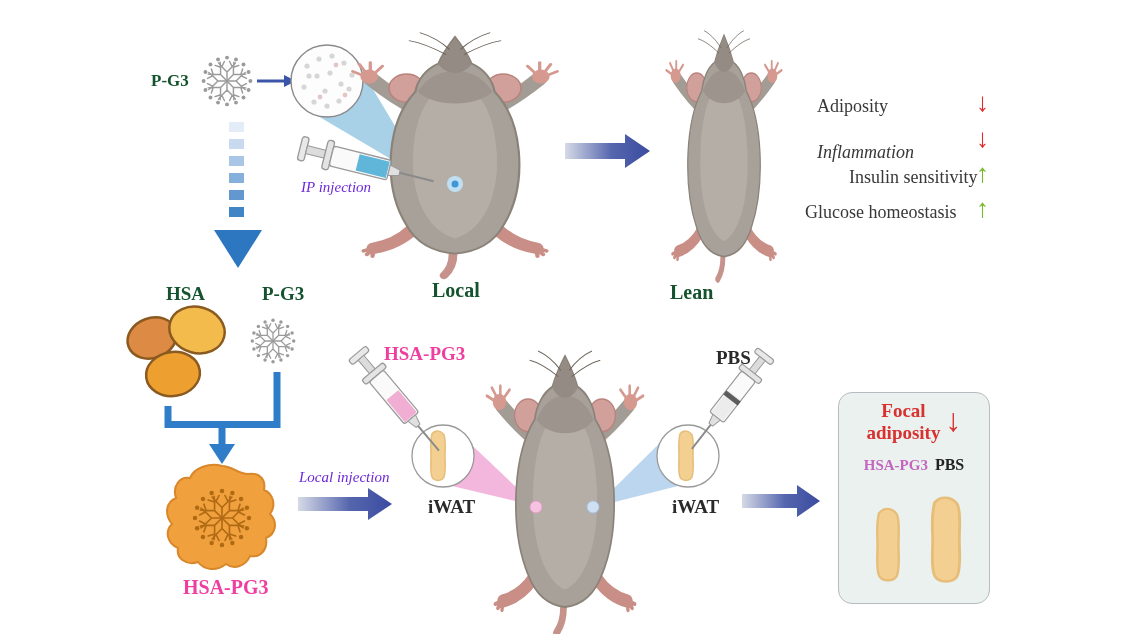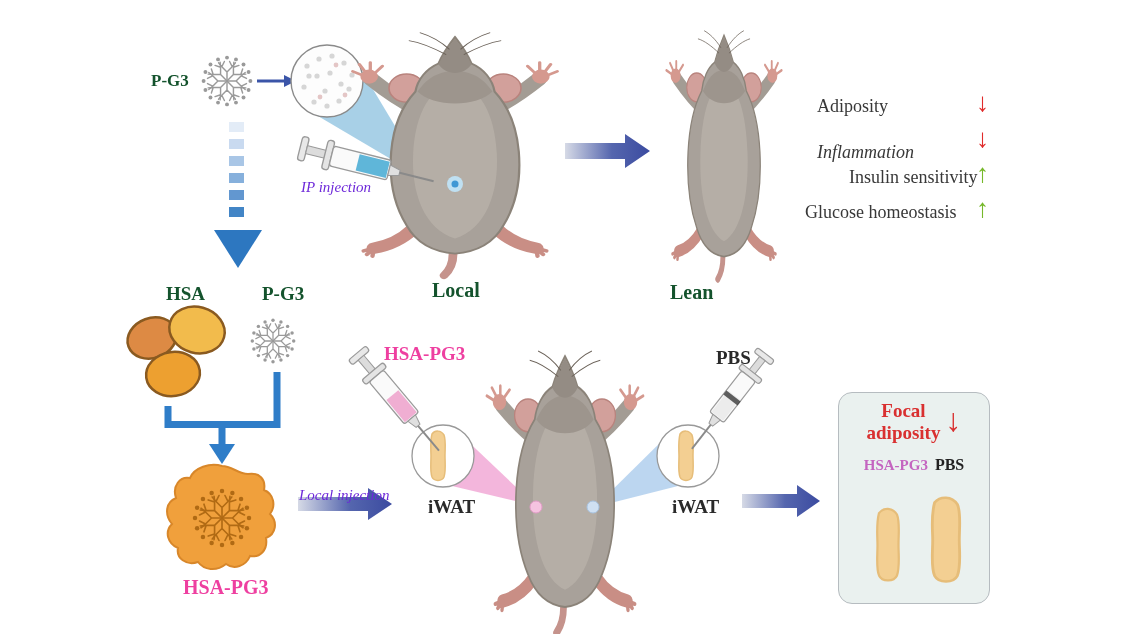--- a/index.html
+++ b/index.html
@@ -267,20 +267,20 @@
   <div class="lbl outcome-label" style="left:817px;top:142px;font-style:italic;">Inflammation</div>
   <div class="lbl outcome-arrow arrow-down" style="left:976px;top:126px;">↓</div>
   <div class="lbl outcome-label" style="left:849px;top:167px;">Insulin sensitivity</div>
   <div class="lbl outcome-arrow arrow-up" style="left:976px;top:161px;">↑</div>
   <div class="lbl outcome-label" style="left:805px;top:202px;">Glucose homeostasis</div>
   <div class="lbl outcome-arrow arrow-up" style="left:976px;top:196px;">↑</div>
 
   <div class="lbl w600 med" style="left:166px;top:283px;">HSA</div>
   <div class="lbl w600 med" style="left:262px;top:283px;">P-G3</div>
   <div class="lbl bold big magenta" style="left:183px;top:576px;">HSA-PG3</div>
-  <div class="lbl ital" style="left:299px;top:487px;">Local injection</div>
+  <div class="lbl ital" style="left:299px;top:469px;">Local injection</div>
 
   <div class="lbl bold med magenta" style="left:384px;top:343px;">HSA-PG3</div>
   <div class="lbl bold med" style="left:716px;top:347px;color:#2a2a2a;">PBS</div>
   <div class="lbl bold med" style="left:428px;top:496px;color:#2a2a2a;">iWAT</div>
   <div class="lbl bold med" style="left:672px;top:496px;color:#2a2a2a;">iWAT</div>
 
 </div>
 
 </body></html>

